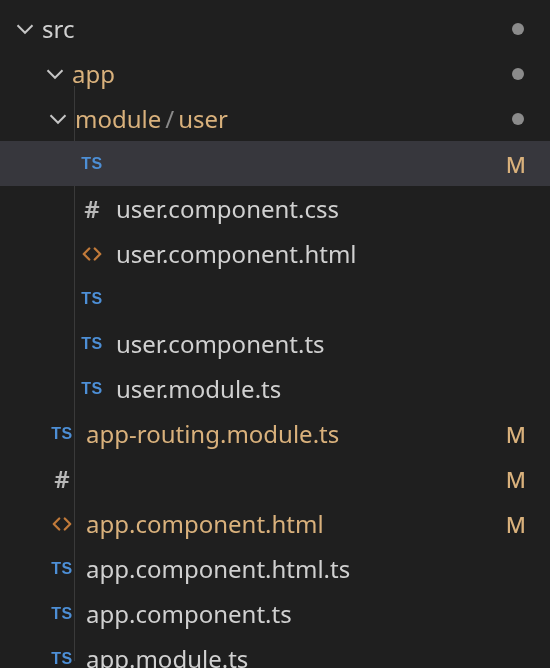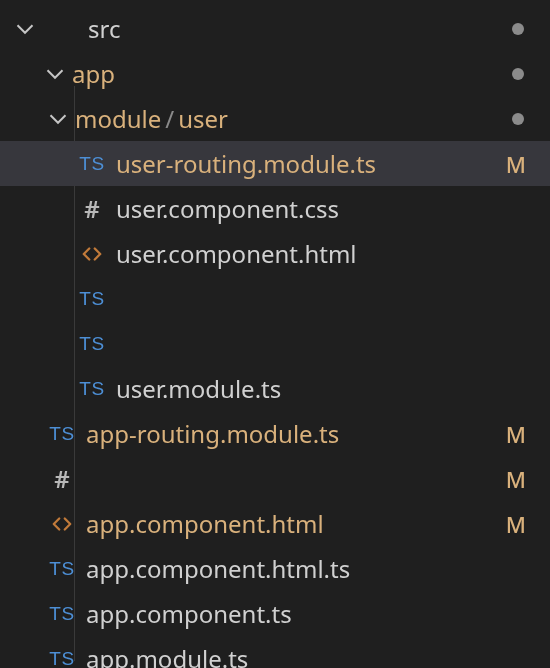--- a/index.html
+++ b/index.html
@@ -25,22 +25,22 @@
       display:inline-flex; align-items:center; justify-content:center;
       margin-right:6px;
       flex-shrink:0;
     }
     .chevron svg { width:20px; height:20px; }
     .icon {
       width:32px;
       display:inline-flex; align-items:center; justify-content:center;
       margin-right:8px;
       flex-shrink:0;
-      font-weight:400;
-      font-size:19px;
+      font-weight:700;
+      font-size:16px;
     }
     .ts-icon { color:#4d8fd6; font-family:Arial,sans-serif; letter-spacing:0.5px;}
     .hash-icon { color:#b8b8b8; font-size:24px; font-weight:600;}
     .html-icon { color:#c17a3a; height:22px; }
     .html-icon svg { width:22px; height:22px; }
     .label { color:#d0d0d0; }
     .label.dirty { color:#d9b17c; }
     .path-sep { color:#8a8a8a; margin:0 4px; }
     .path-folder { color:#d9b17c; }
     .path-sub { color:#d9b17c;text-align:right; }
@@ -49,21 +49,21 @@
       display:flex; align-items:center;
       font-size:22px; font-weight:500;
     }
     .status.m { color:#d9b17c; }
     .dot {
       position:absolute; right:26px; top:50%; transform:translateY(-50%);
       width:12px; height:12px; border-radius:50%;
       background:#8b8b8b;
     }
     
-    .lv0 { padding-left:14px;gap:46px; }
+    .lv0 { padding-left:14px; }
     .lv1 { padding-left:44px; }
     .lv2 { padding-left:47px; }
     .lv1f { padding-left:46px; }
     .lv3f { padding-left:76px; }
     
     .guide {
       position:absolute; left:74px; top:86px; width:1px; height:575px;
       background:#3a3a3a; pointer-events:none;
     }
   </style>
@@ -101,41 +101,41 @@
     </span>
     <span class="path-folder">module</span>
     <span class="path-sep">/</span>
     <span class="path-sub">user</span>
     <span class="dot"></span>
   </div>
 
   <div id="user-files">
       <div class="row lv3f selected">
         <span class="icon ts-icon">TS</span>
-        <span class="label dirty">user-routing.module.ts</span>
         <span class="status m">M</span>
       </div>
       <div class="row lv3f">
         <span class="icon hash-icon">#</span>
         <span class="label">user.component.css</span>
       </div>
       <div class="row lv3f">
         <span class="icon html-icon">
           <svg viewBox="0 0 24 24">
             <path d="M9 6l-6 6 6 6" stroke="#c17a3a" stroke-width="2.5" fill="none" stroke-linecap="round" stroke-linejoin="round"></path>
             <path d="M15 6l6 6-6 6" stroke="#c17a3a" stroke-width="2.5" fill="none" stroke-linecap="round" stroke-linejoin="round"></path>
           </svg>
         </span>
         <span class="label">user.component.html</span>
       </div>
       <div class="row lv3f">
         <span class="icon ts-icon">TS</span>
       </div>
       <div class="row lv3f">
         <span class="icon ts-icon">TS</span>
+        <span class="label">user.component.ts</span>
       </div>
       <div class="row lv3f">
         <span class="icon ts-icon">TS</span>
         <span class="label">user.module.ts</span>
       </div>
     </div>
   <div id="app-files">
       <div class="row lv1f">
         <span class="icon ts-icon">TS</span>
         <span class="label dirty">app-routing.module.ts</span>

